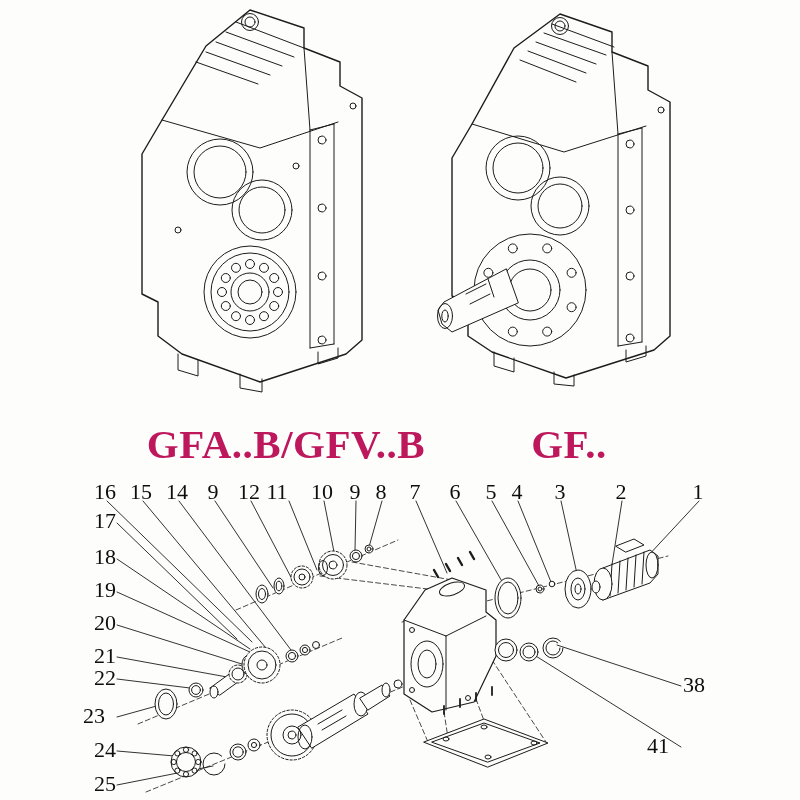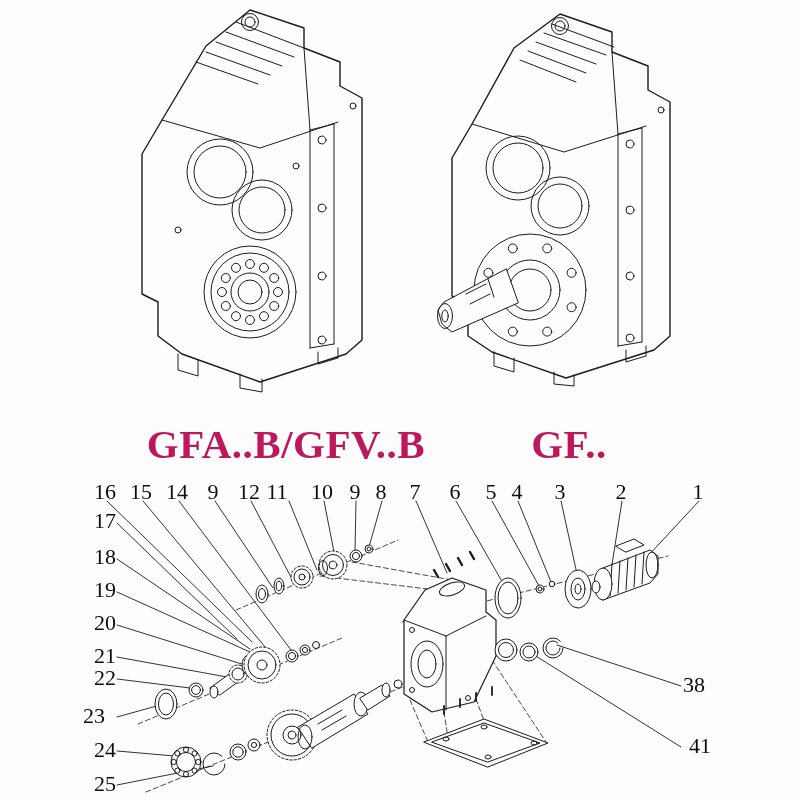--- a/index.html
+++ b/index.html
@@ -357,15 +357,15 @@
   <span class="num" style="left:105px;top:557px">18</span>
   <span class="num" style="left:105px;top:590px">19</span>
   <span class="num" style="left:105px;top:623px">20</span>
   <span class="num" style="left:105px;top:656px">21</span>
   <span class="num" style="left:105px;top:678px">22</span>
   <span class="num" style="left:94px;top:716px">23</span>
   <span class="num" style="left:105px;top:750px">24</span>
   <span class="num" style="left:105px;top:784px">25</span>
 
   <span class="num" style="left:694px;top:685px">38</span>
-  <span class="num" style="left:700px;top:746px">41</span>
+  <span class="num" style="left:658px;top:746px">41</span>
 
 </div>
 
 </body></html>

